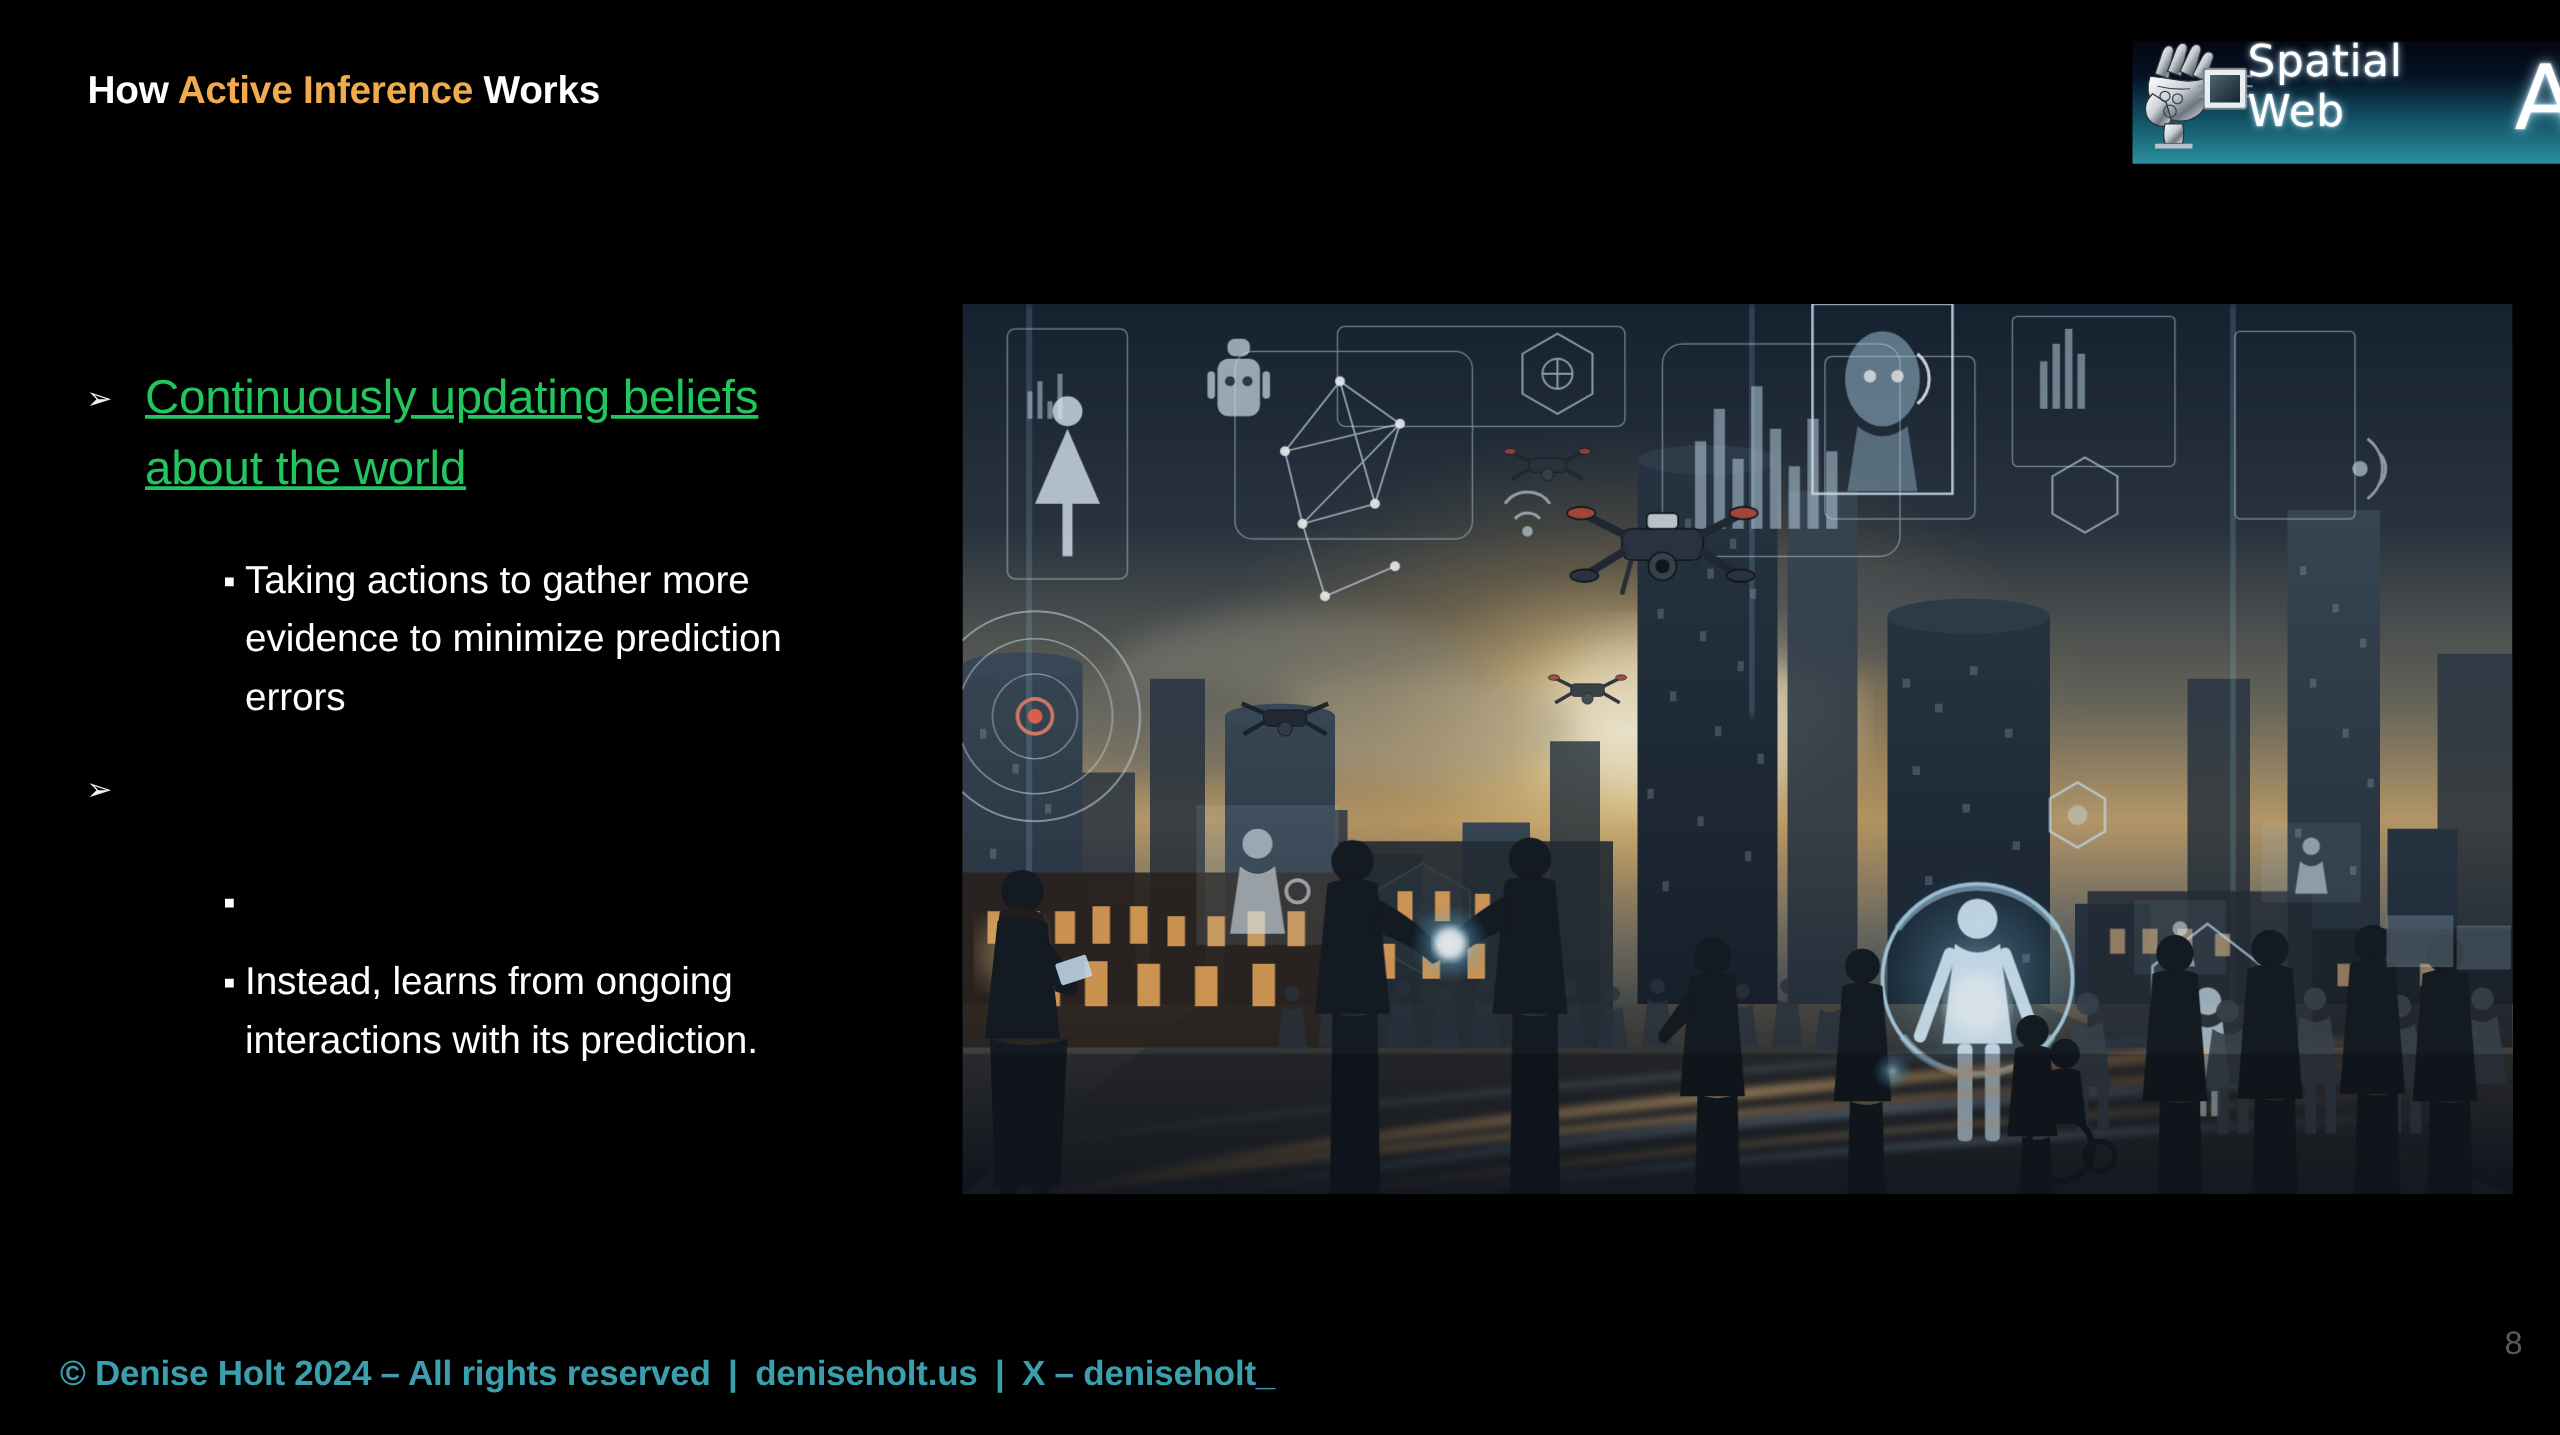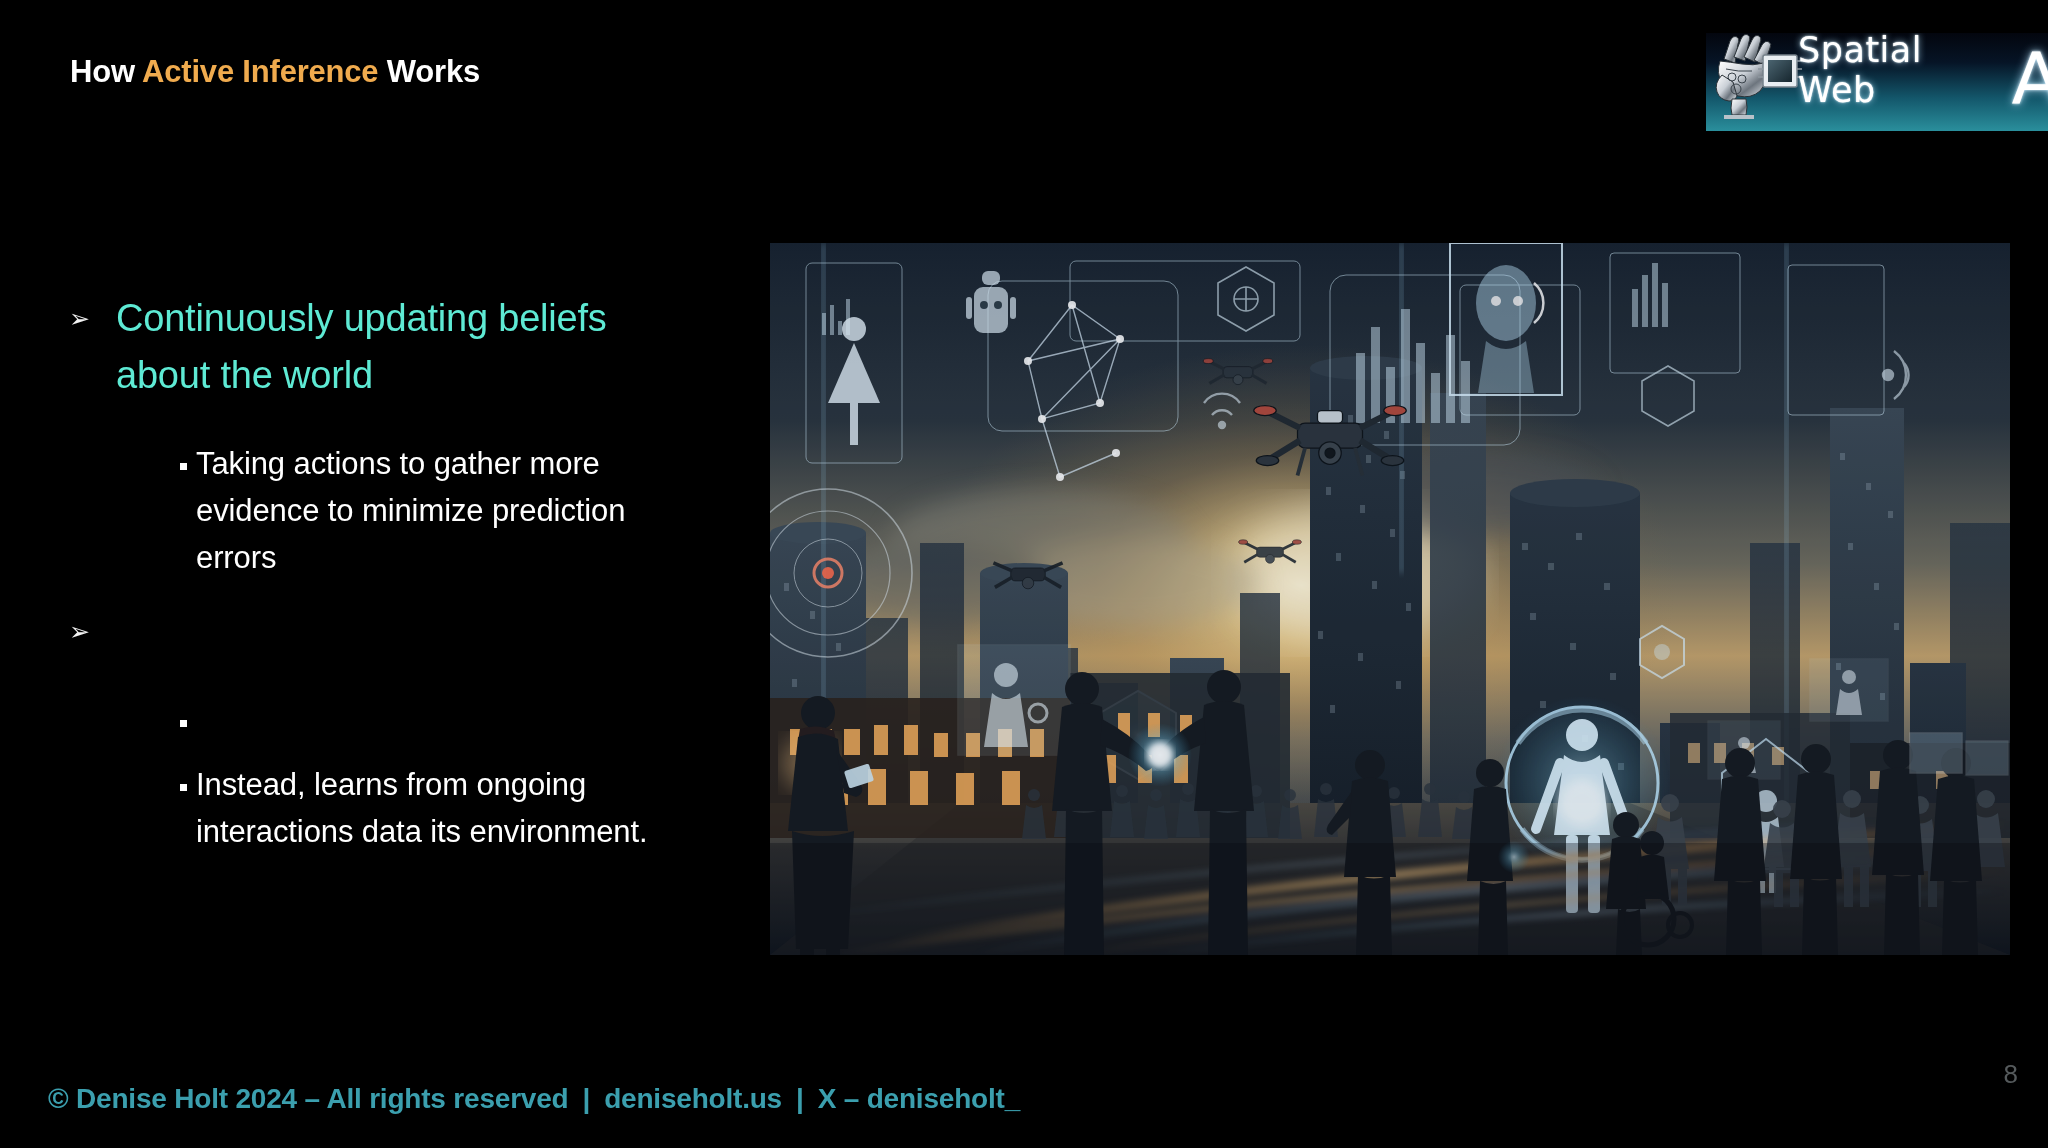--- a/index.html
+++ b/index.html
@@ -51,21 +51,21 @@
   .lvl1 { display:flex; margin-bottom:4px; }
   .lvl1 .marker {
     width:56px; flex:0 0 56px; color:#f2f2f2;
     font-size:25px; line-height:58px; text-align:left;
     padding-left:9px; font-family:"DejaVu Sans", sans-serif;
   }
   .lvl1 .txt {
     font-size:38px; line-height:57px; font-weight:500;
     letter-spacing:-0.2px; max-width:540px;
   }
-  .lvl1.cyan .txt { color:#5eead4; }
+  .lvl1.cyan .txt { color:#22c55e;text-decoration:underline; }
   .lvl1.gold .txt { color:#eda63f; }
 
   .lvl2 { display:flex; margin-top:2px; }
   .lvl2 .marker {
     width:58px; flex:0 0 58px; color:#ffffff;
     font-size:30px; line-height:48px; text-align:center;
     padding-left:32px;
   }
   .lvl2 .marker i {
     display:inline-block; width:7px; height:7px;
@@ -179,21 +179,21 @@
     <span class="marker">➢</span>
   </div>
 
   <div class="group2">
     <div class="lvl2">
       <span class="marker"><i></i></span>
     </div>
     <div class="spacer-sm"></div>
     <div class="lvl2">
       <span class="marker"><i></i></span>
-      <span class="txt">Instead, learns from ongoing interactions data its environment.</span>
+      <span class="txt">Instead, learns from ongoing interactions with its prediction.</span>
     </div>
   </div>
 
 </div>
 
 <div id="hero">
   <svg viewBox="0 0 1240 712" preserveAspectRatio="none" xmlns="http://www.w3.org/2000/svg">
     <defs>
       <linearGradient id="sky" x1="0" y1="0" x2="0" y2="1">
         <stop offset="0" stop-color="#16202c"></stop>

